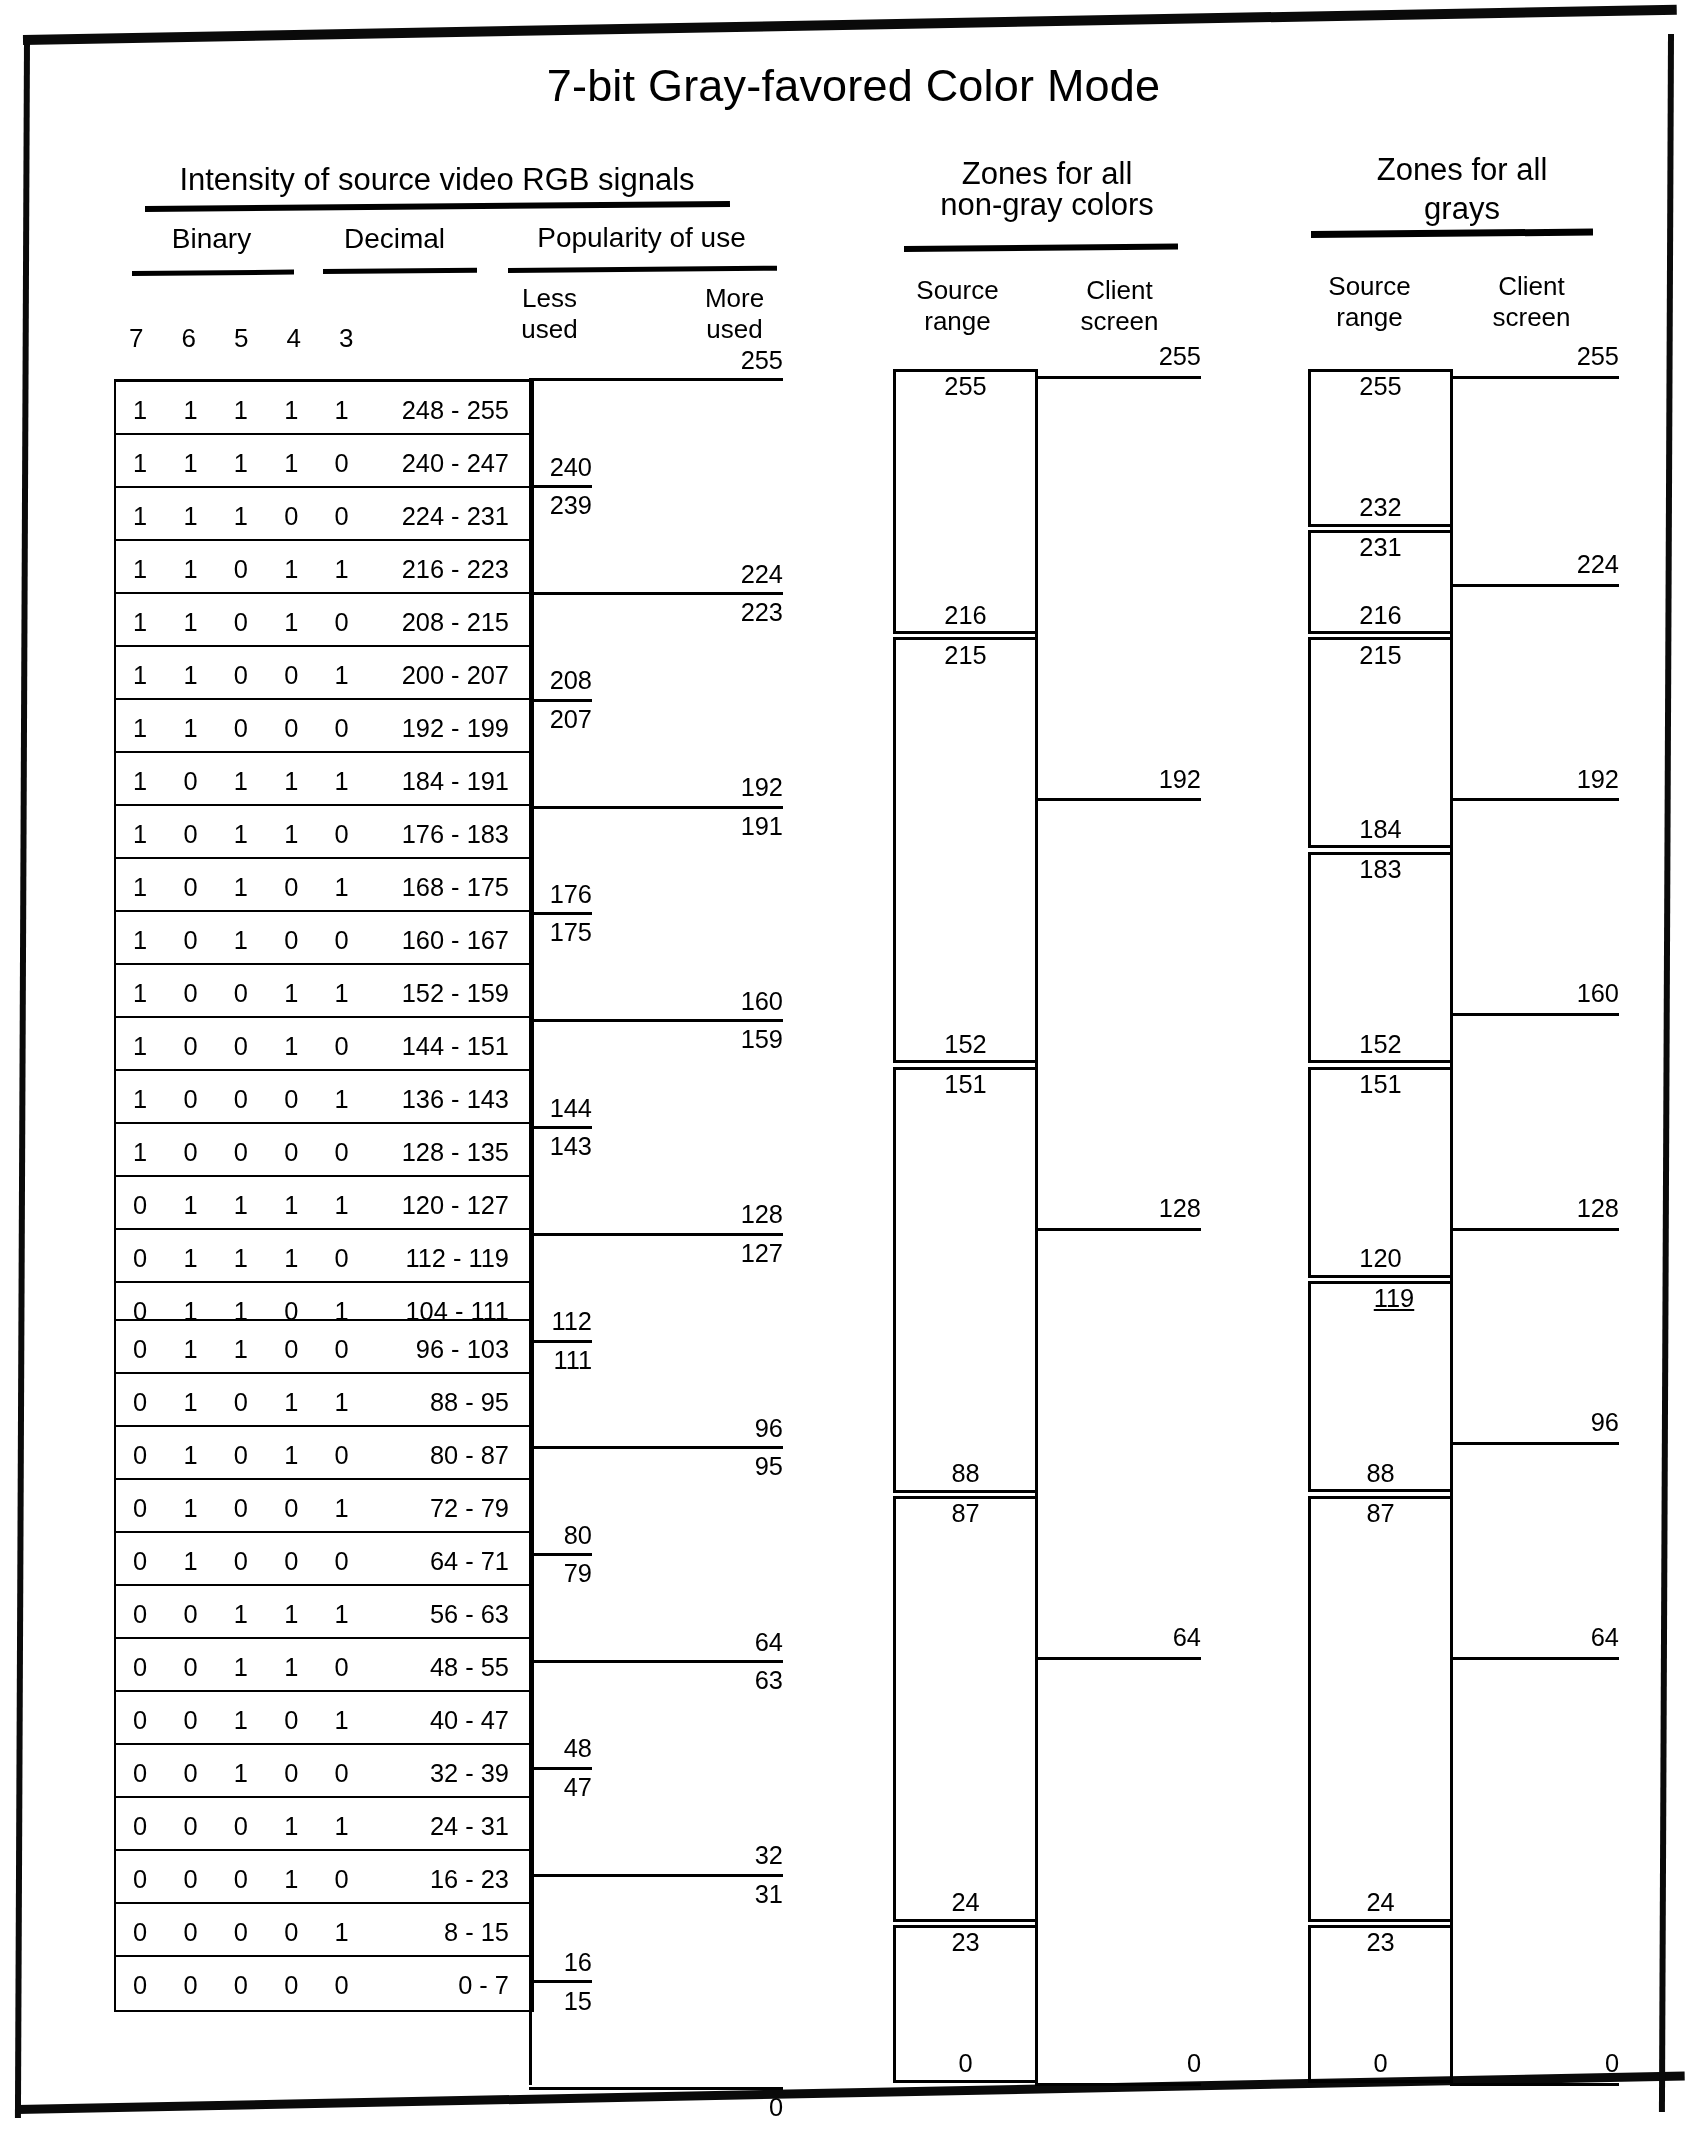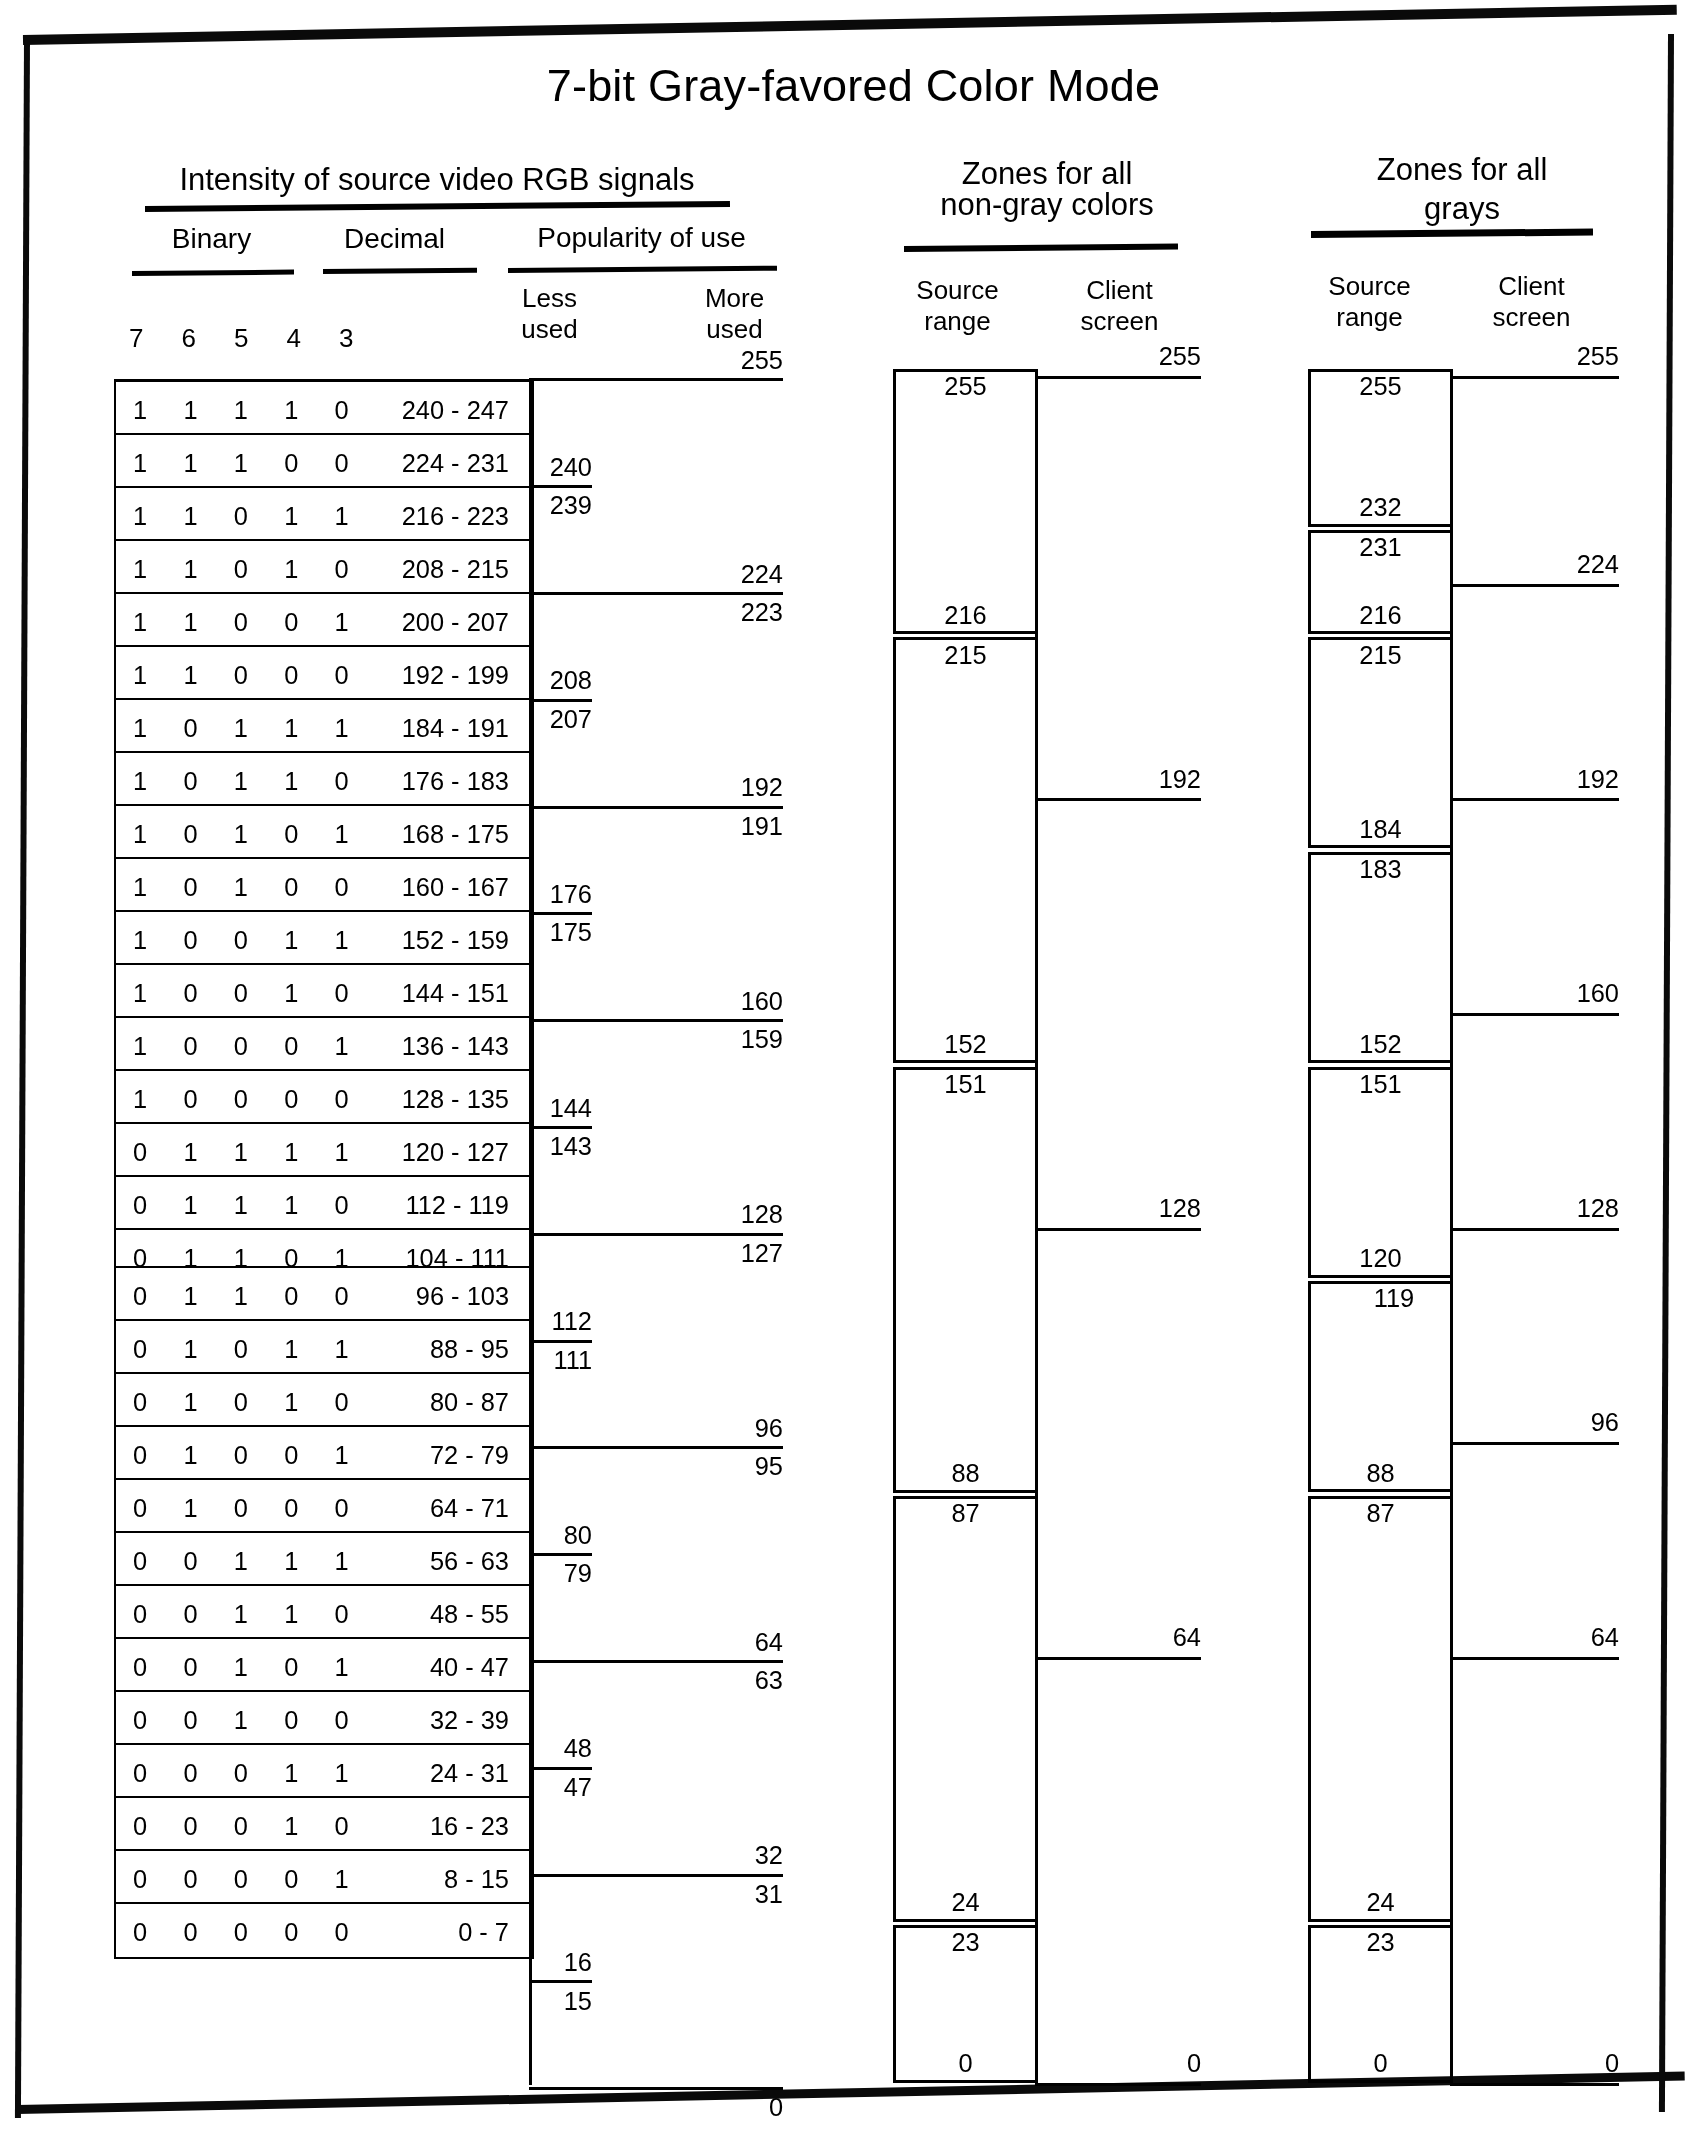--- a/index.html
+++ b/index.html
@@ -112,20 +112,24 @@
 range</div>
   <div class="txt subhead" style="left:1058px;top:275px;width:123px;white-space:pre;">Client
 screen</div>
 
   <div class="txt subhead" style="left:1308px;top:271px;width:123px;white-space:pre;">Source
 range</div>
   <div class="txt subhead" style="left:1470px;top:271px;width:123px;white-space:pre;">Client
 screen</div>
 
   <div id="main-table">
+      <div class="trow" style="height: 53px;">
+        <span class="bits">1 1 1 1 1</span>
+        <span class="dec">248 - 255</span>
+      </div>
       <div class="trow" style="height: 53px;">
         <span class="bits">1 1 1 1 0</span>
         <span class="dec">240 - 247</span>
       </div>
       <div class="trow" style="height: 53px;">
         <span class="bits">1 1 1 0 0</span>
         <span class="dec">224 - 231</span>
       </div>
       <div class="trow" style="height: 53px;">
         <span class="bits">1 1 0 1 1</span>
@@ -333,21 +337,21 @@
       <div class="src-col" style="left: 0px; top: 261px; width: 145px; height: 211px;"></div>
       <div class="seg-lbl" style="left: 0px; top: 265px; width: 145px;">215</div>
       <div class="seg-lbl" style="left: 0px; top: 439px; width: 145px;">184</div>
       <div class="src-col" style="left: 0px; top: 476px; width: 145px; height: 211px;"></div>
       <div class="seg-lbl" style="left: 0px; top: 479px; width: 145px;">183</div>
       <div class="seg-lbl" style="left: 0px; top: 654px; width: 145px;">152</div>
       <div class="src-col" style="left: 0px; top: 691px; width: 145px; height: 211px;"></div>
       <div class="seg-lbl" style="left: 0px; top: 694px; width: 145px;">151</div>
       <div class="seg-lbl" style="left: 0px; top: 868px; width: 145px;">120</div>
       <div class="src-col" style="left: 0px; top: 905px; width: 145px; height: 211px;"></div>
-      <div class="seg-lbl" style="left: 0px; top: 908px; width: 172px;">119</div>
+      <div class="seg-lbl" style="left: 0px; top: 908px; width: 172px; text-decoration: underline;">119</div>
       <div class="seg-lbl" style="left: 0px; top: 1083px; width: 145px;">88</div>
       <div class="src-col" style="left: 0px; top: 1120px; width: 145px; height: 426px;"></div>
       <div class="seg-lbl" style="left: 0px; top: 1123px; width: 145px;">87</div>
       <div class="seg-lbl" style="left: 0px; top: 1512px; width: 145px;">24</div>
       <div class="src-col" style="left: 0px; top: 1549px; width: 145px; height: 158px;"></div>
       <div class="seg-lbl" style="left: 0px; top: 1552px; width: 145px;">23</div>
       <div class="seg-lbl" style="left: 0px; top: 1673px; width: 145px;">0</div>
       <div class="cli-vline" style="left: 142px; top: 0px; height: 1710px;"></div>
       <div class="cli-line" style="left: 142px; top: 0px; width: 169px;"></div>
       <div class="cli-lbl" style="left: 142px; top: -34px; width: 169px;">255</div>

